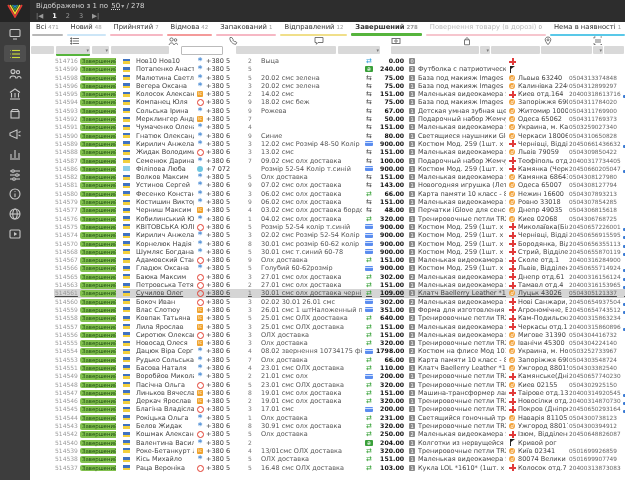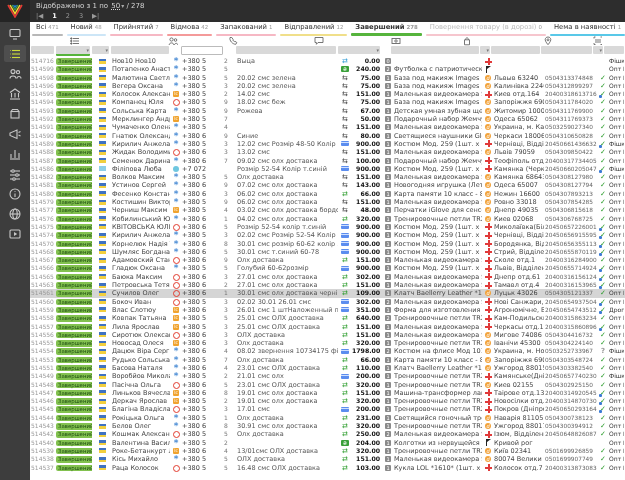--- a/index.html
+++ b/index.html
@@ -29,22 +29,22 @@
   .main{position:absolute;left:30px;top:36px;width:595px;height:444px;background:#fff;overflow:hidden;}
   .hicons{position:relative;height:9px;}
   .hic{position:absolute;top:0;}
   .filters{position:relative;height:12px;}
   .fbox{position:absolute;top:1px;height:8px;background:#d9d9d9;border-radius:1px;cursor:text;}
   .fbox.white{background:#fff;border:1px solid #bbb;height:7px;}
   .fbox.green{border-bottom:2px solid #56b43c;}
   .fbox .ar{position:absolute;right:1px;top:0;font-size:5px;color:#777;line-height:8px;}
   
   .rows{position:relative;}
-  .tr{display:flex;height:8.3px;line-height:8.3px;font-size:6.5px;color:#444;cursor:pointer;}
-  .tr.sel{background:#d5d5d5;}
+  .tr{display:flex;height:8.3px;line-height:8.3px;font-size:6.5px;color:#444;cursor:pointer;margin-left:24px;}
+  .tr.sel{background:#d5d5d5;text-decoration:underline;}
   .c{box-sizing:border-box;overflow:hidden;white-space:nowrap;padding-left:1px;flex:none;}
   .id{width:25px;color:#9a9a9a;font-size:6px;}
   .st{width:37px;}
   .badge{display:inline-block;background:#82c14f;color:#1e4d12;font-style:normal;font-size:5.4px;line-height:6.5px;height:6.5px;padding:0 2px;border-radius:2px;margin-top:1px;vertical-align:top;}
   .fl{width:19px;text-align:center;}
   .flag{display:inline-block;width:7px;height:5px;margin-top:1.5px;vertical-align:top;}
   .flag.ua{background:linear-gradient(#3f72c1 50%,#f2cf3e 50%);}
   .flag.lg{background:#8ecfe8;}
   .nm{width:59px;}
   .sr{width:11px;text-align:center;}
@@ -408,21 +408,21 @@
     <span class="c ci">Запоріжжя 690..</span>
     <span class="c tt">0504311784020</span>
     <span class="c ck"><span class="k-ok">✓</span></span>
     <span class="c tg">Опт L</span>
   </div>
 
   <div class="tr">
     <span class="c id">514593</span>
     <span class="c st"><i class="badge">Завершений</i></span>
     <span class="c fl"><i class="flag ua"></i></span>
-    <span class="c nm">Сольська Карта</span>
+    <span class="c nm">Сольська Ірина</span>
     <span class="c sr"><span class="i-snow">*</span></span>
     <span class="c ph">+380 5</span>
     <span class="c ct">9</span>
     <span class="c cm">Рожева</span>
     <span class="c pa"><span class="p-cod">⇆</span></span>
     <span class="c su">67.00</span>
     <span class="c qt"><i class="qty">1</i></span>
     <span class="c pr">Детская умная зубная щетка на..</span>
     <span class="c dl"><span class="d-up">d</span></span>
     <span class="c ci">Житомир 10004</span>
@@ -958,21 +958,21 @@
     <span class="c nm">Сиротюк Олександр</span>
     <span class="c sr"><span class="i-o"></span></span>
     <span class="c ph">+380 6</span>
     <span class="c ct">3</span>
     <span class="c cm">ОЛХ доставка</span>
     <span class="c pa"><span class="p-bank">⇄</span></span>
     <span class="c su">151.00</span>
     <span class="c qt"><i class="qty">1</i></span>
     <span class="c pr">Маленькая видеокамера SQ8 *..</span>
     <span class="c dl"><span class="d-up">d</span></span>
-    <span class="c ci">Мигове 74086</span>
+    <span class="c ci">Мигове 31390</span>
     <span class="c tt">0504304416732</span>
     <span class="c ck"><span class="k-ok">✓</span></span>
     <span class="c tg">Опт L</span>
   </div>
 
   <div class="tr">
     <span class="c id">514555</span>
     <span class="c st"><i class="badge">Завершений</i></span>
     <span class="c fl"><i class="flag ua"></i></span>
     <span class="c nm">Новосад Олеся</span>
@@ -1168,21 +1168,21 @@
     <span class="c ci">Наварія 81105</span>
     <span class="c tt">0504300738123</span>
     <span class="c ck"><span class="k-ok">✓</span></span>
     <span class="c tg">Опт L</span>
   </div>
 
   <div class="tr">
     <span class="c id">514543</span>
     <span class="c st"><i class="badge">Завершений</i></span>
     <span class="c fl"><i class="flag ua"></i></span>
-    <span class="c nm">Белов Олег</span>
+    <span class="c nm">Белов Жидак</span>
     <span class="c sr"><span class="i-snow">*</span></span>
     <span class="c ph">+380 6</span>
     <span class="c ct">8</span>
     <span class="c cm">30.91 смс олх доставка</span>
     <span class="c pa"><span class="p-bank">⇄</span></span>
     <span class="c su">320.00</span>
     <span class="c qt"><i class="qty">1</i></span>
     <span class="c pr">Тренировочные петли TRX Train..</span>
     <span class="c dl"><span class="d-up">d</span></span>
     <span class="c ci">Ужгород 88017</span>
@@ -1268,21 +1268,21 @@
     <span class="c ci">80074 Велики М..</span>
     <span class="c tt">0501699907749</span>
     <span class="c ck"><span class="k-ok">✓</span></span>
     <span class="c tg">Опт L</span>
   </div>
 
   <div class="tr">
     <span class="c id">514537</span>
     <span class="c st"><i class="badge">Завершений</i></span>
     <span class="c fl"><i class="flag ua"></i></span>
-    <span class="c nm">Раца Колосок</span>
+    <span class="c nm">Раца Вероніка</span>
     <span class="c sr"><span class="i-o"></span></span>
     <span class="c ph">+380 5</span>
     <span class="c ct">5</span>
     <span class="c cm">16.48 смс ОЛХ доставка</span>
     <span class="c pa"><span class="p-bank">⇄</span></span>
     <span class="c su">103.00</span>
     <span class="c qt"><i class="qty">1</i></span>
     <span class="c pr">Кукла LOL *1610* (1шт. х 103.00..</span>
     <span class="c dl"><span class="d-np"></span></span>
     <span class="c ci">Колосок отд.7</span>

